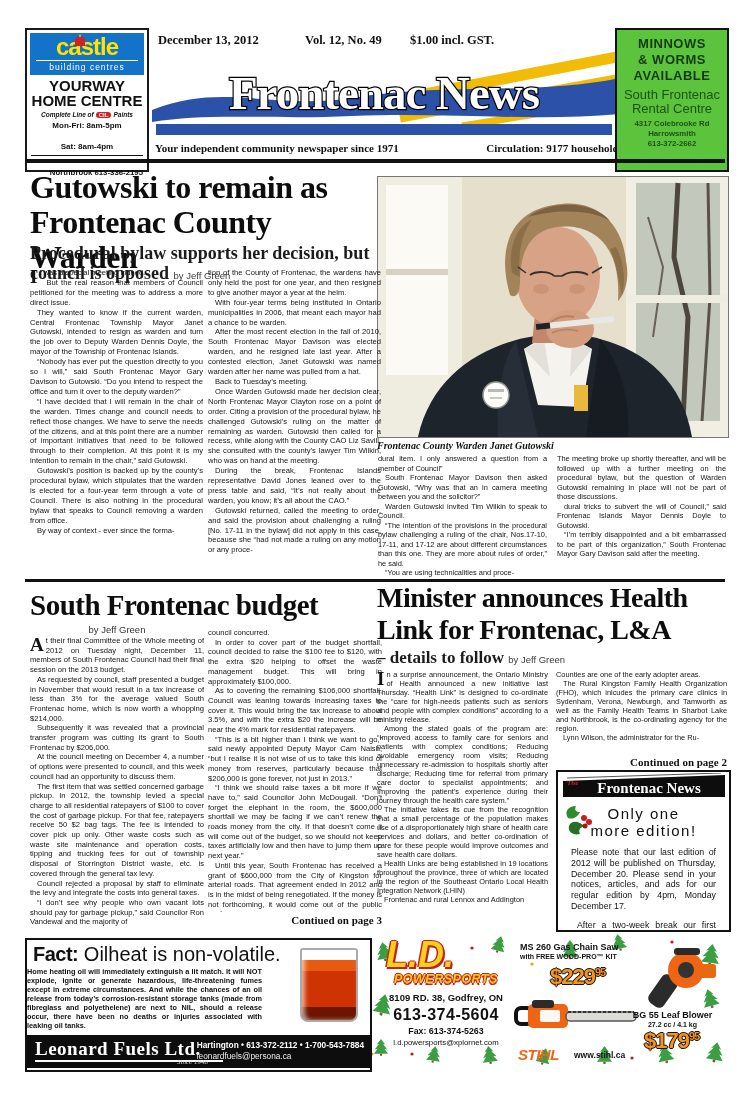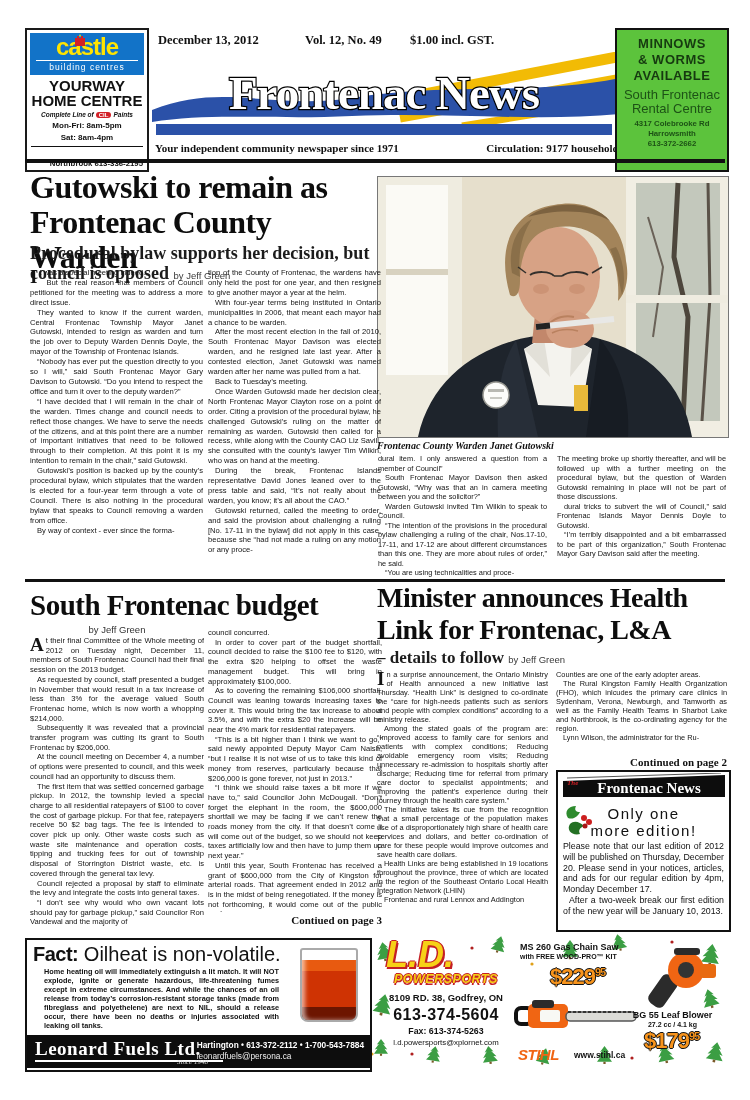--- a/index.html
+++ b/index.html
@@ -42,27 +42,27 @@
   .lh95{line-height:9.5px;font-size:7.4px;}
   .lh97{line-height:9.7px;}
   .lh90{line-height:9.0px;font-size:7.4px;}
   .continued{font-family:"Liberation Serif",serif;font-weight:bold;font-size:11px;text-align:right;}
   .caption{font-family:"Liberation Serif",serif;font-weight:bold;font-style:italic;font-size:10px;}
   .center-byline{font-size:9.5px;color:#333;text-align:center;}
   
   .promo-box{left:556px;top:770px;width:171px;height:158px;border:2.5px solid #111;background:#fff;overflow:hidden;}
   .promo-big{font-size:15px;line-height:17px;letter-spacing:1.5px;text-align:center;}
   .promo-body{font-size:8.8px;line-height:10.8px;text-align:justify;padding:0 5px;}
-  .promo-body p{margin:0;}
+  .promo-body p{margin:8px;}
   .promo-body p+p{text-indent:6px;}
   
   .fact-box{left:25px;top:938px;width:343px;height:130px;border:2.5px solid #111;background:#fff;}
   .fact-title{font-size:20px;line-height:21px;padding:4px 6px 0 6px;}
   .fact-word{font-weight:900;letter-spacing:-.5px;}
-  .fact-body{font-size:7.3px;line-height:9px;font-weight:bold;padding:2px 17px;width:235px;text-align:justify;}
+  .fact-body{font-size:7.3px;line-height:9px;font-weight:bold;padding:2px 0;width:235px;text-align:justify;}
   .fuel-bar{position:absolute;left:0;right:0;bottom:0;height:33px;background:#0d0d0d;color:#fff;border-bottom:2px solid #fff;}
   .fuel-name{position:absolute;left:8px;top:3px;font-weight:900;font-size:19px;letter-spacing:.5px;border-bottom:2px solid #fff;padding-right:22px;}
   .fuel-since{position:absolute;left:150px;top:23px;font-size:7px;font-style:italic;font-family:"Liberation Serif",serif;color:#ddd;}
   .fuel-contact{position:absolute;right:6px;top:5px;text-align:left;font-size:8.3px;font-weight:bold;line-height:11px;}
   .fuel-email{font-weight:normal;color:#eee;}
   .glass{position:absolute;right:12px;top:8px;width:54px;height:70px;border:2px solid #aaa;border-radius:3px 3px 8px 8px;
      background:linear-gradient(#ffffff 0 14%, #e85a10 14% 30%, #cf3303 30% 82%, #6d1500 82%);box-shadow:inset 3px 0 4px rgba(255,255,255,.6);}
   
   .ld-ad{left:372px;top:934px;width:356px;height:132px;background:#fff;overflow:hidden;}
   .ld-logo{font-weight:900;font-style:italic;font-size:36px;line-height:34px;color:#f7d117;
@@ -96,21 +96,21 @@
       <div class="castle-sub">building centres</div>
     </div>
     <div class="yourway">YOURWAY</div>
     <div class="yourway" style="margin-top:0;">HOME CENTRE</div>
     <div class="paints-row">
       <span>Complete Line of</span>
       <span class="cil-badge">CIL</span>
       <span>Paints</span>
     </div>
     <div class="hours">Mon-Fri: 8am-5pm</div>
-    <div class="hours" style="margin-top:1px;">Sat: 8am-4pm</div>
+    <div class="hours" style="margin-top:10px;">Sat: 8am-4pm</div>
     <div class="castle-phone">Northbrook 613-336-2195</div>
   </div>
 
   <div class="abs serif dateline" style="left:158px;">December 13, 2012</div>
   <div class="abs serif dateline" style="left:305px;">Vol. 12, No. 49</div>
   <div class="abs serif dateline" style="left:410px;">$1.00 incl. GST.</div>
 
   <svg class="abs masthead-svg" width="468" height="86" viewBox="0 0 468 86">
     <line x1="200" y1="56" x2="470" y2="4" stroke="#f2bb05" stroke-width="11"></line>
     <line x1="248" y1="66" x2="470" y2="26" stroke="#f2bb05" stroke-width="9"></line>
@@ -228,21 +228,21 @@
 
   <div class="abs serif h2-line" style="left:30px;top:590px;width:350px;">South Frontenac budget</div>
   <div class="abs center-byline" style="left:30px;top:624px;width:174px;">by Jeff Green</div>
   <div class="abs news lh97 dc" style="left:30px;top:636px;width:174px;height:296px;">
       <p>At their final Committee of the Whole meeting of 2012 on Tuesday night, December 11, members of South Frontenac Council had their final session on the 2013 budget.</p>
       <p>As requested by council, staff presented a budget in November that would result in a tax increase of less than 3% for the average valued South Frontenac home, which is now worth a whopping $214,000.</p>
       <p>Subsequently it was revealed that a provincial transfer program was cutting its grant to South Frontenac by $206,000.</p>
       <p>At the council meeting on December 4, a number of options were presented to council, and this week council had an opportunity to discuss them.</p>
       <p>The first item that was settled concerned garbage pickup. In 2012, the township levied a special charge to all residential ratepayers of $100 to cover the cost of garbage pickup. For that fee, ratepayers receive 50 $2 bag tags. The fee is intended to cover pick up only. Other waste costs such as waste site maintenance and operation costs, tipping and trucking fees for out of township disposal of Storrington District waste, etc. is covered through the general tax levy.</p>
       <p>Council rejected a proposal by staff to eliminate the levy and integrate the costs into general taxes.</p>
-      <p>“I don’t see why would who own vacant lots should pay for garbage pickup,” said Councilor Ron Vandewal and the majority of</p>
+      <p>“I don’t see why people who own vacant lots should pay for garbage pickup,” said Councilor Ron Vandewal and the majority of</p>
     </div>
   <div class="abs news lh97" style="left:208px;top:628px;width:174px;height:284px;">
       <p>council concurred.</p>
       <p>In order to cover part of the budget shortfall, council decided to raise the $100 fee to $120, with the extra $20 helping to offset the waste management budget. This will bring in approximately $100,000.</p>
       <p>As to covering the remaining $106,000 shortfall, Council was leaning towards increasing taxes to cover it. This would bring the tax increase to about 3.5%, and with the extra $20 the increase will be near the 4% mark for residential ratepayers.</p>
       <p>“This is a bit higher than I think we want to go,” said newly appointed Deputy Mayor Cam Naish, “but I realise it is not wise of us to take this kind of money from reserves, particularly because that $206,000 is gone forever, not just in 2013.”</p>
       <p>“I think we should raise taxes a bit more if we have to,” said Councilor John McDougall. “Don’t forget the elephant in the room, the $600,000 shortfall we may be facing if we can’t renew the roads money from the city. If that doesn’t come it will come out of the budget, so we should not keep taxes artificially low and then have to jump them up next year.”</p>
       <p>Until this year, South Frontenac has received a grant of $600,000 from the City of Kingston for arterial roads. That agreement ended in 2012 and is in the midst of being renegotiated. If the money is not forthcoming, it would come out of the public works</p>
     </div>
   <div class="abs continued" style="left:208px;top:914px;width:174px;">Contiued on page 3</div>

